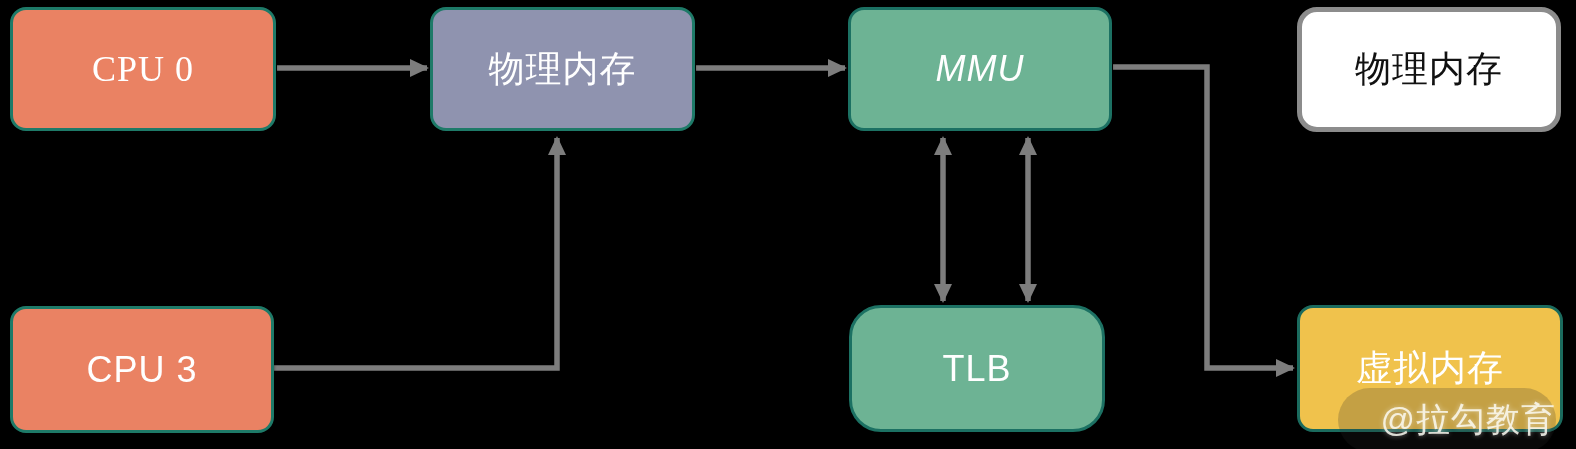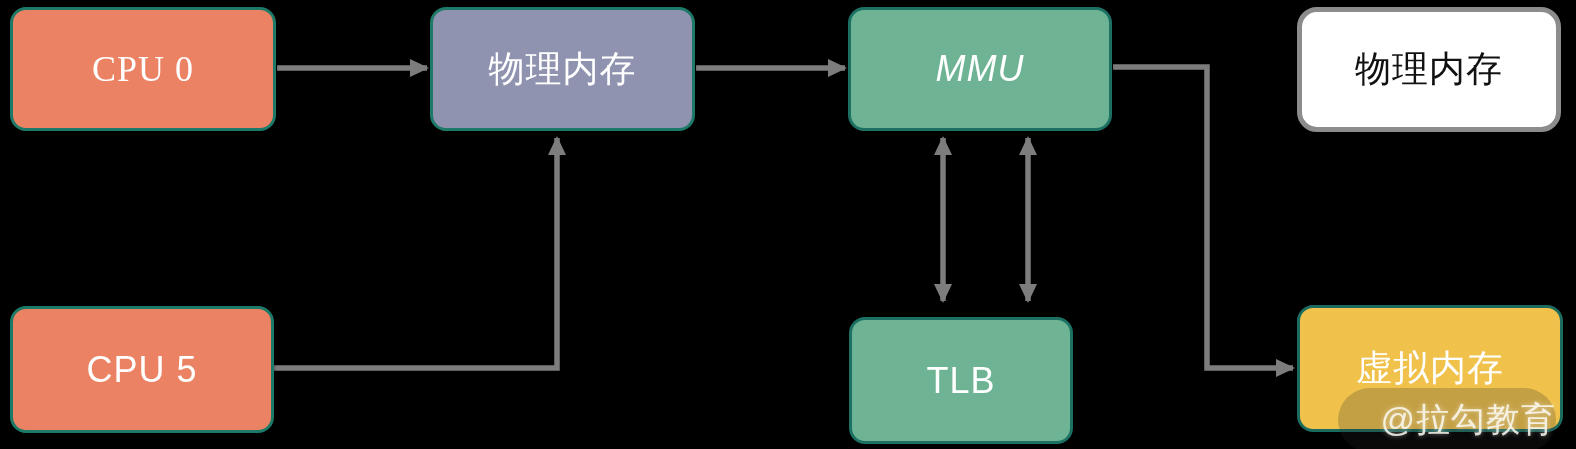--- a/index.html
+++ b/index.html
@@ -18,21 +18,21 @@
   .node-cpu0,.node-cpu1{background:#EA8263;}
   .node-logical{background:#8F93AF;}
   .node-mmu,.node-tlb{background:#6DB394;border-color:#1C7163;}
   .node-physical{background:#FFFFFF;border:5px solid #8C8C8C;border-radius:20px;color:#111111;}
   .node-virtual{background:#F0C24C;border-color:#1B6B5E;text-align:center;}
   .node-cpu0{left:10px;top:7px;width:266px;height:124px;font-family:Liberation Serif, serif;}
   .node-logical{left:430px;top:7px;width:265px;height:124px;}
   .node-mmu{left:848px;top:7px;width:264px;height:124px;font-style:italic;}
   .node-physical{left:1297px;top:7px;width:264px;height:125px;}
   .node-cpu1{left:10px;top:306px;width:264px;height:127px;}
-  .node-tlb{left:849px;top:317px;width:224px;height:127px;}
+  .node-tlb{left:849px;top:305px;width:256px;height:127px;border-radius:32px;}
   .node-virtual{left:1297px;top:305px;width:266px;height:127px;}
   .watermark{
     position:absolute;left:1338px;top:388px;width:218px;height:64px;
     border-radius:32px;background:rgba(40,40,40,0.22);
     display:flex;align-items:center;justify-content:flex-end;
     font-size:34px;color:rgba(252,250,242,0.85);letter-spacing:1px;
     text-shadow:0 0 5px rgba(255,255,255,0.5);
   }
 </style>
 </head>
@@ -64,21 +64,21 @@
 
   <div class="node node-mmu">
     <span>MMU</span>
   </div>
 
   <div class="node node-physical">
     <span>物理内存</span>
   </div>
 
   <div class="node node-cpu1">
-    <span>CPU 5</span>
+    <span>CPU 3</span>
   </div>
 
   <div class="node node-tlb">
     <span>TLB</span>
   </div>
 
   <div class="node node-virtual">
     <span>虚拟内存</span>
   </div>
 

